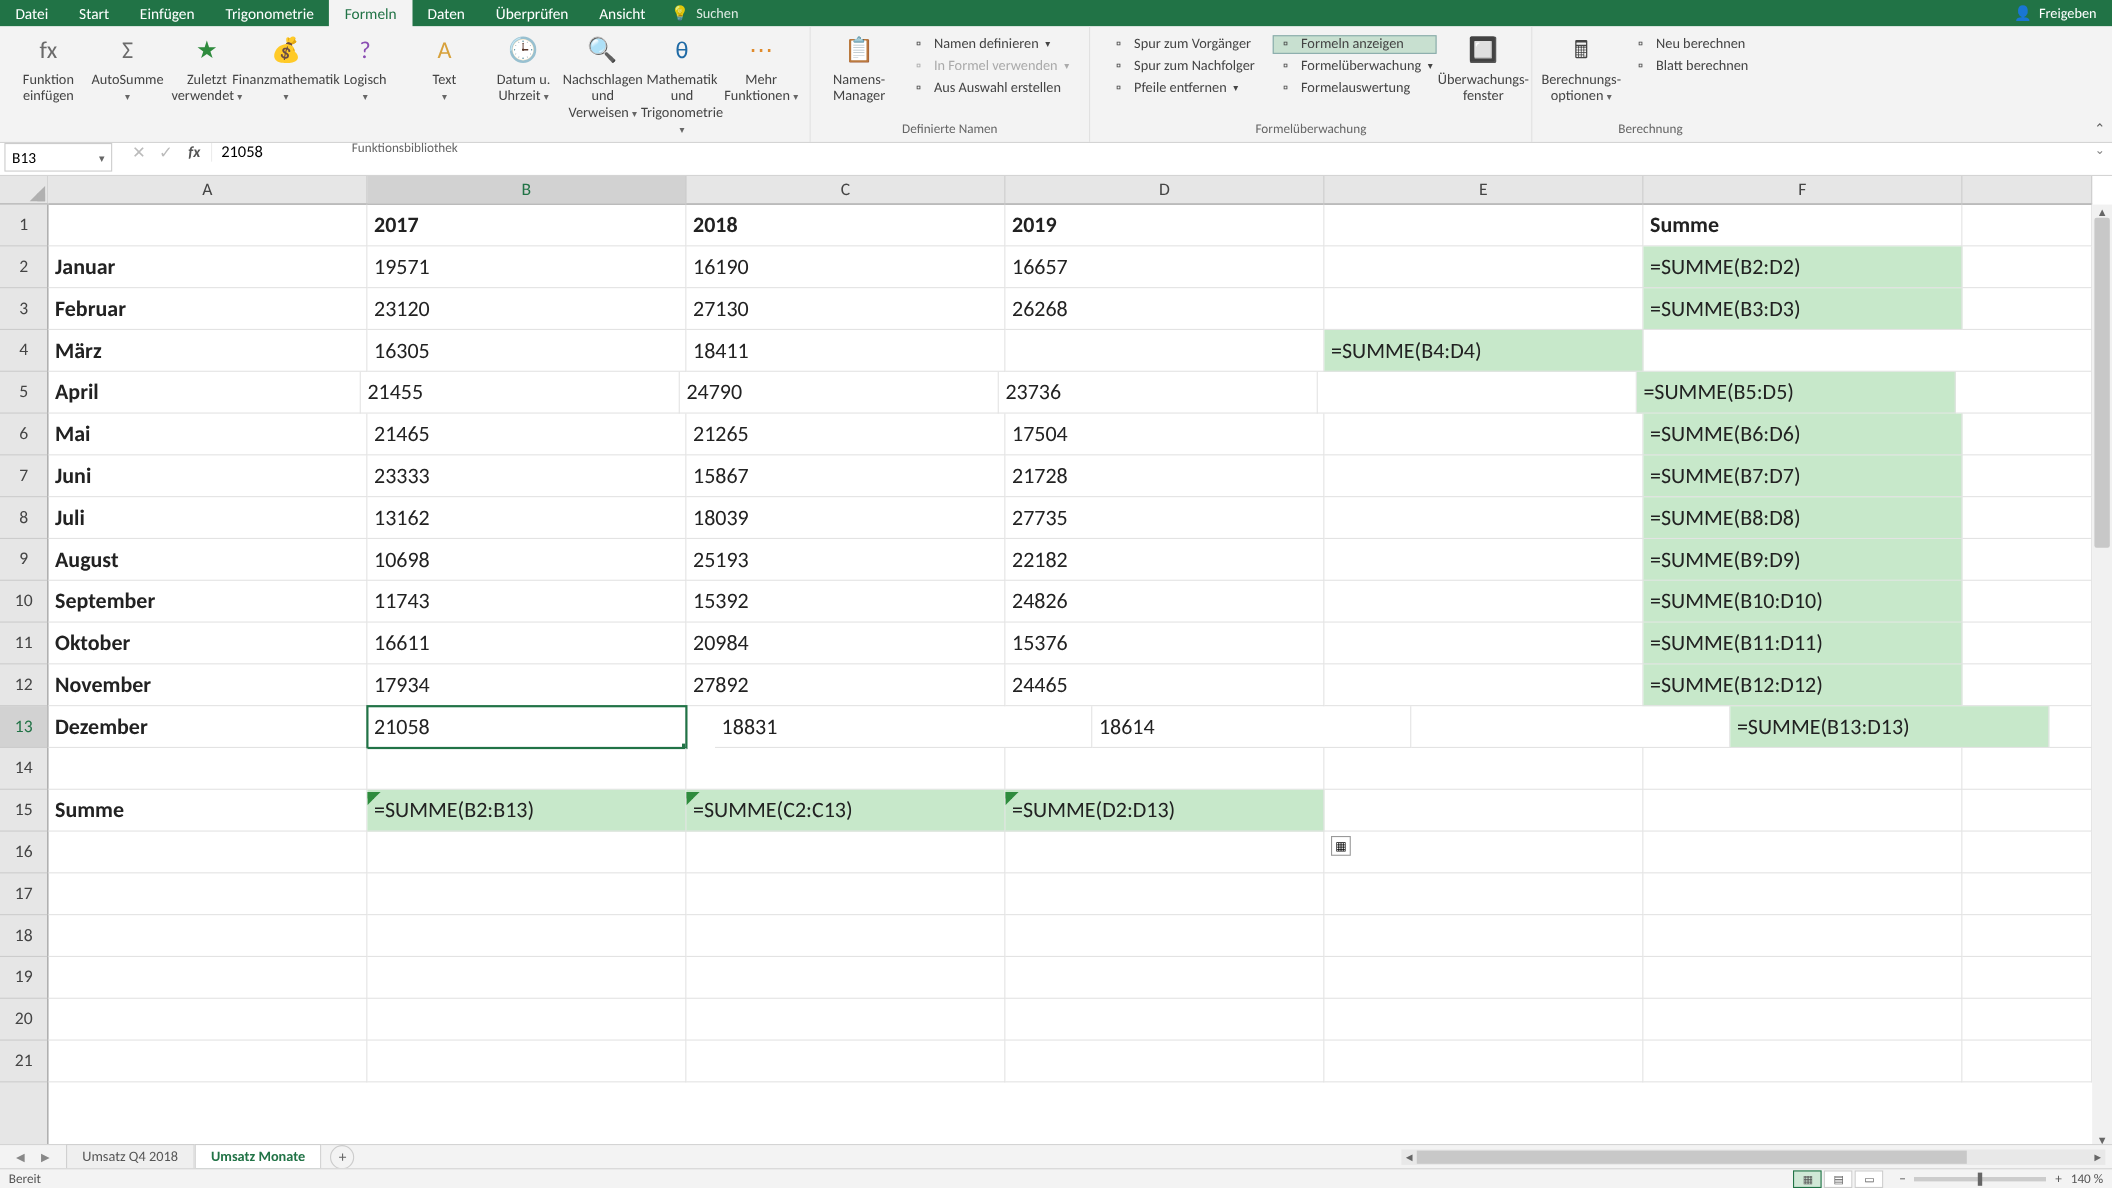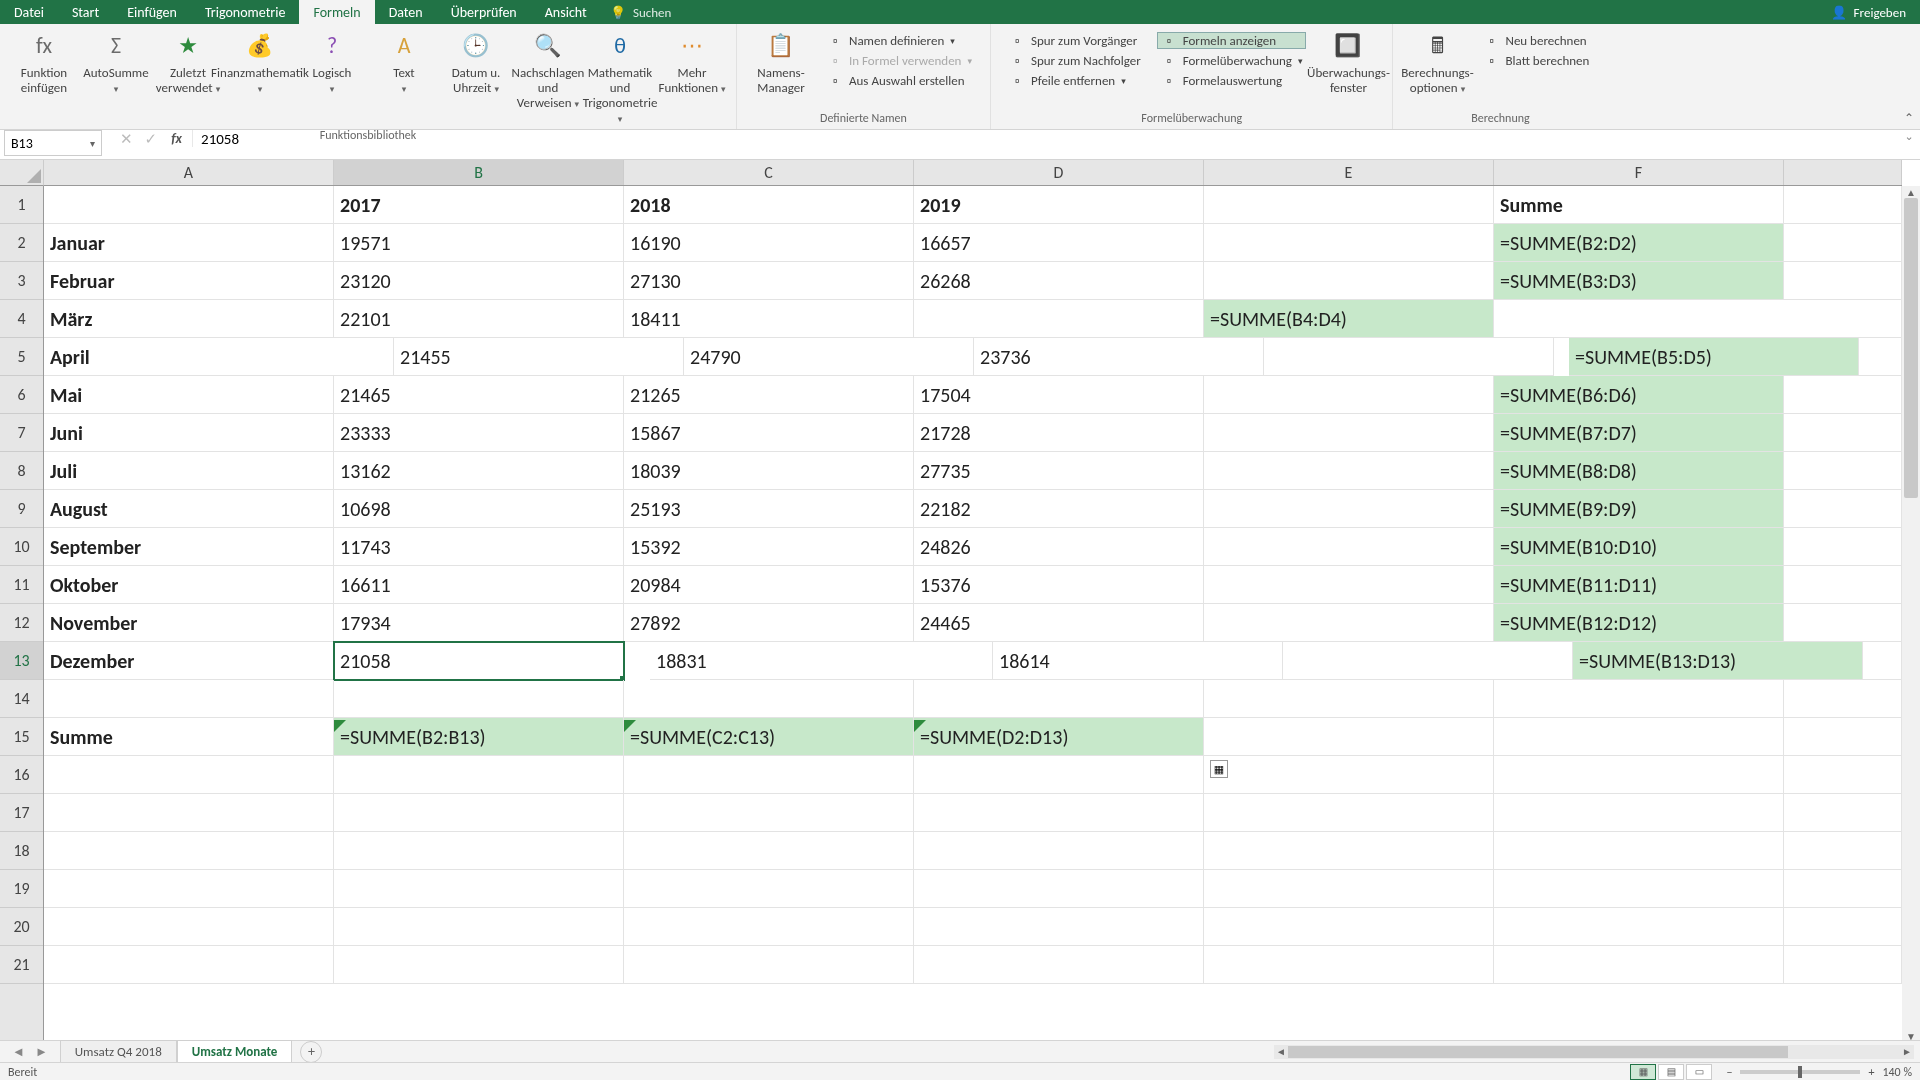--- a/index.html
+++ b/index.html
@@ -332,33 +332,33 @@
         <div class="cell bold" style="width: 290px;">Februar</div>
         <div class="cell" style="width: 290px;">23120</div>
         <div class="cell" style="width: 290px;">27130</div>
         <div class="cell" style="width: 290px;">26268</div>
         <div class="cell" style="width: 290px;"></div>
         <div class="cell formula" style="width: 290px;">=SUMME(B3:D3)</div>
         <div class="cell" style="flex: 1 1 0%;"></div>
       </div>
       <div class="row">
         <div class="cell bold" style="width: 290px;">März</div>
-        <div class="cell" style="width: 290px;">22101</div>
+        <div class="cell" style="width: 290px;">16305</div>
         <div class="cell" style="width: 290px;">18411</div>
         <div class="cell" style="width: 290px;"></div>
         <div class="cell formula" style="width: 290px;">=SUMME(B4:D4)</div>
         <div class="cell" style="flex: 1 1 0%;"></div>
       </div>
       <div class="row">
-        <div class="cell bold" style="width: 350px;">April</div>
+        <div class="cell bold" style="width: 284px;">April</div>
         <div class="cell" style="width: 290px;">21455</div>
         <div class="cell" style="width: 290px;">24790</div>
         <div class="cell" style="width: 290px;">23736</div>
         <div class="cell" style="width: 290px;"></div>
-        <div class="cell formula" style="width: 290px; margin-left: 15px;">=SUMME(B5:D5)</div>
+        <div class="cell formula" style="width: 290px;">=SUMME(B5:D5)</div>
         <div class="cell" style="flex: 1 1 0%;"></div>
       </div>
       <div class="row">
         <div class="cell bold" style="width: 290px;">Mai</div>
         <div class="cell" style="width: 290px;">21465</div>
         <div class="cell" style="width: 290px;">21265</div>
         <div class="cell" style="width: 290px;">17504</div>
         <div class="cell" style="width: 290px;"></div>
         <div class="cell formula" style="width: 290px;">=SUMME(B6:D6)</div>
         <div class="cell" style="flex: 1 1 0%;"></div>

